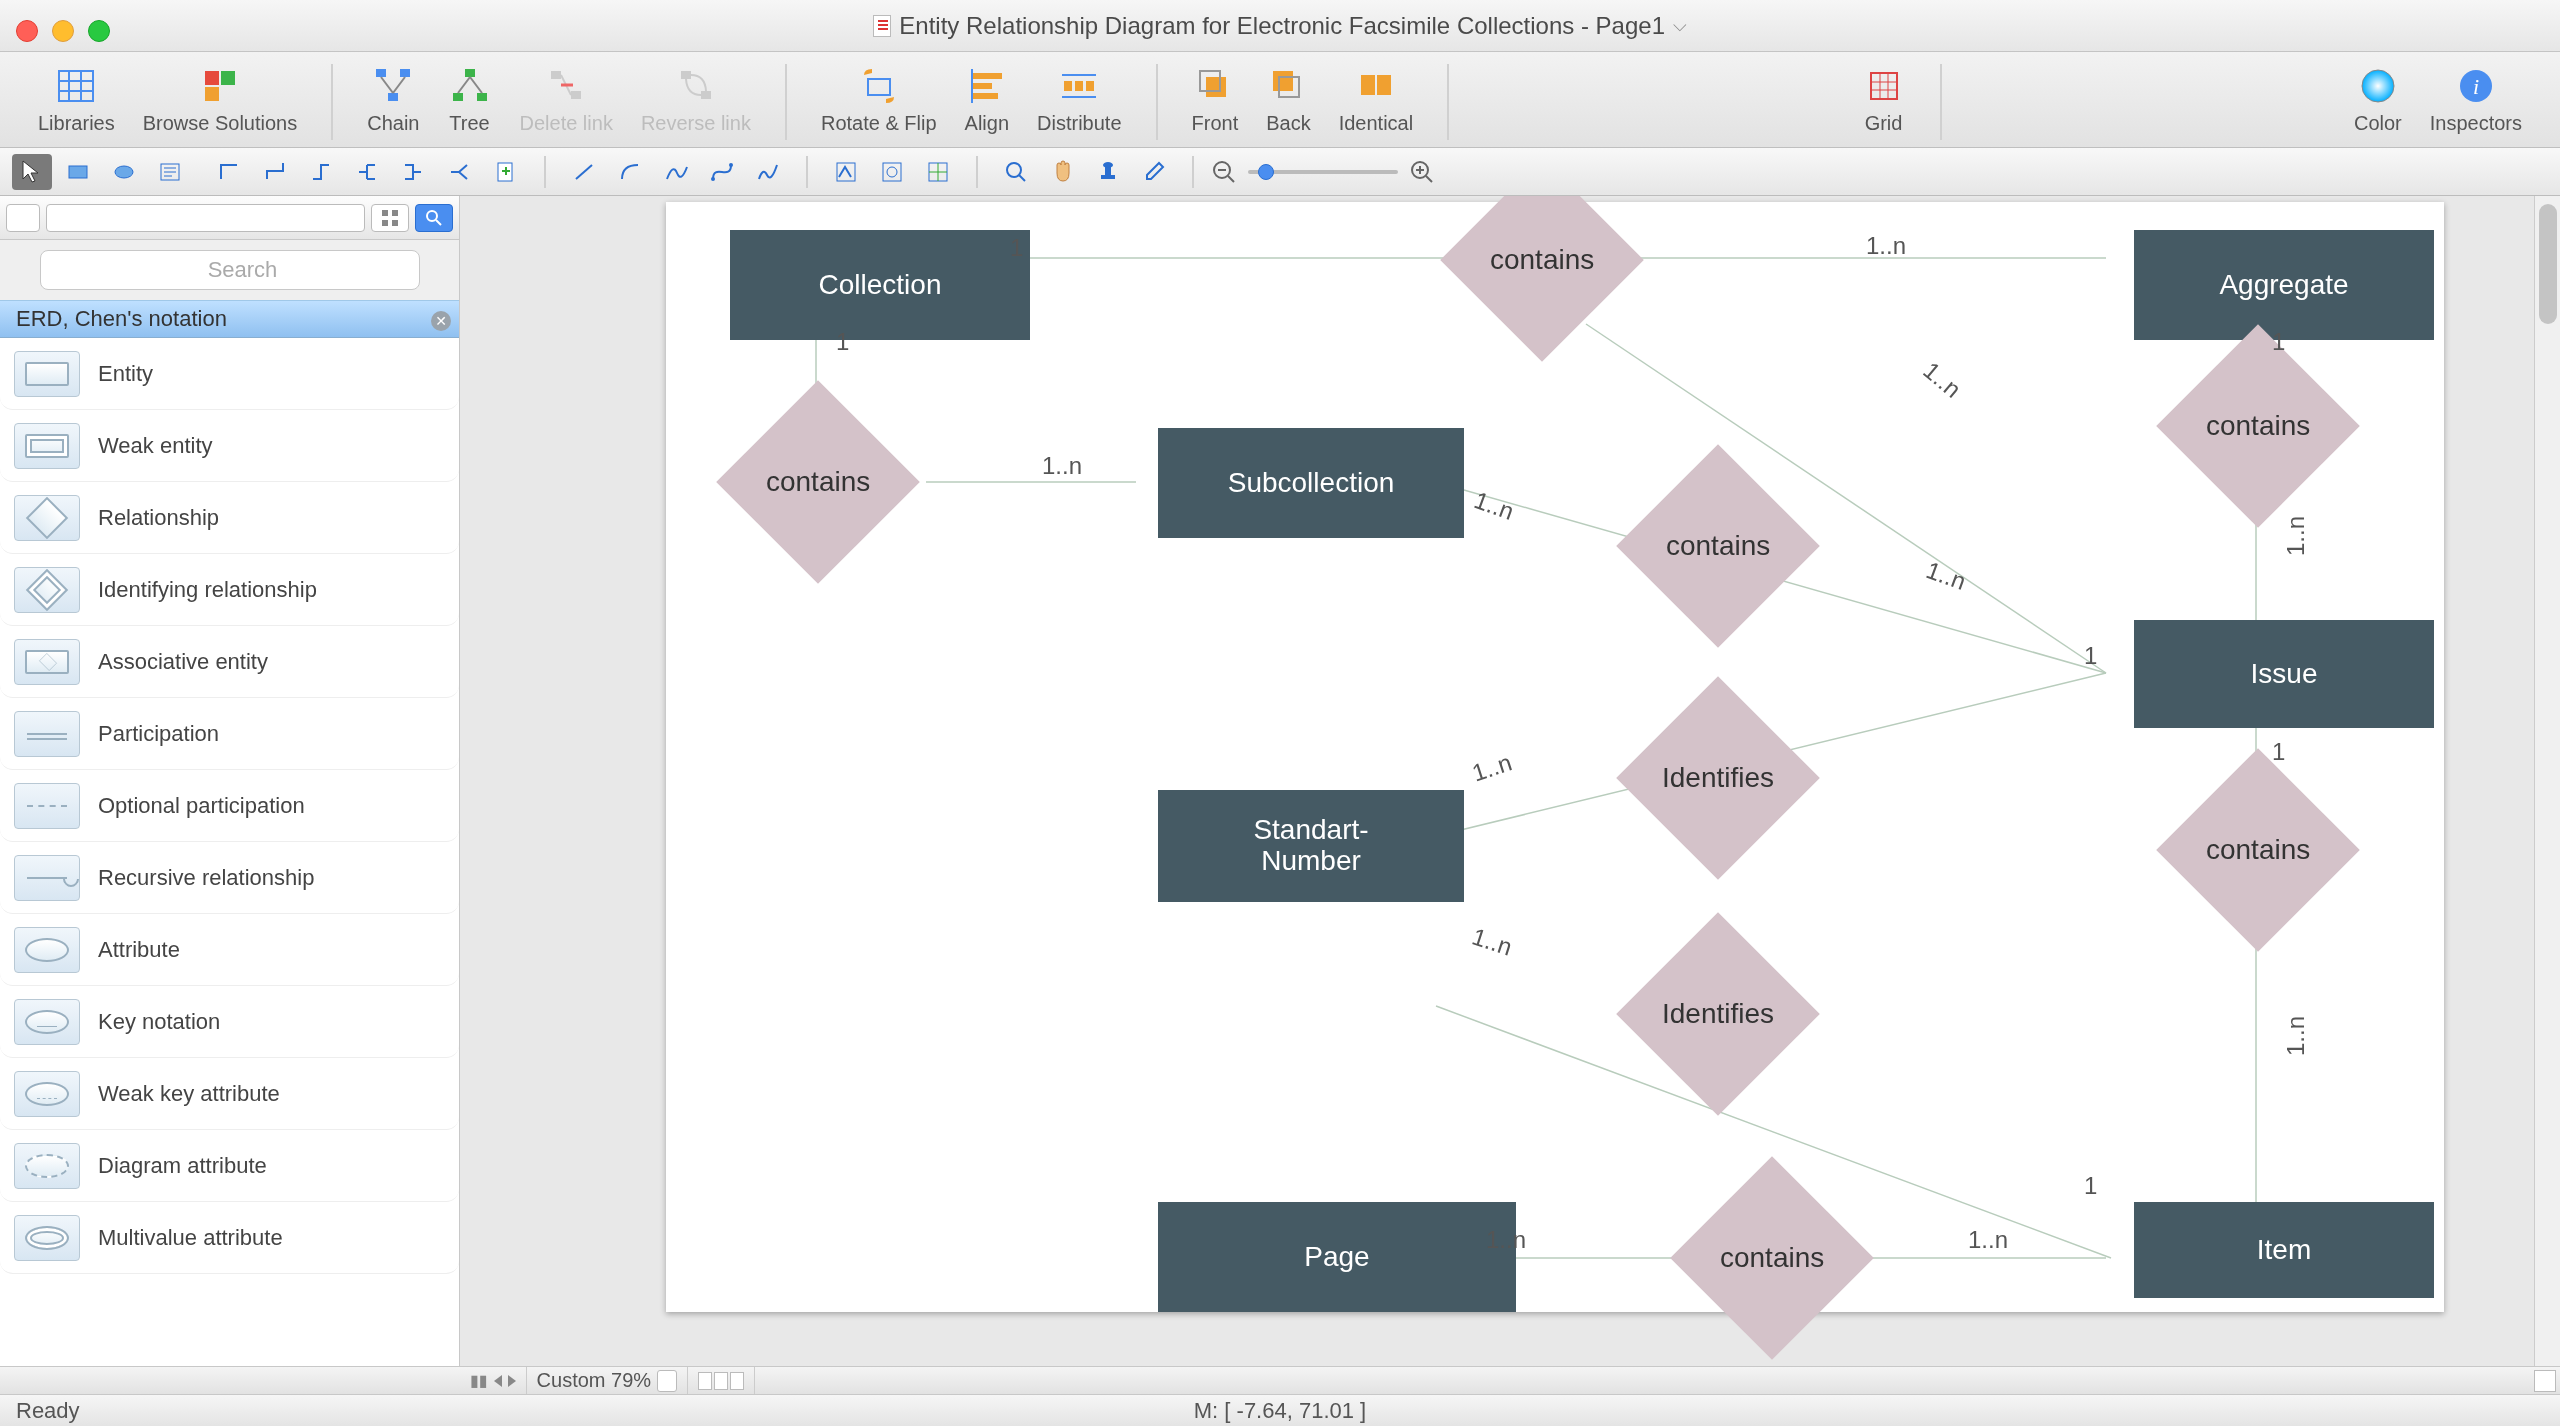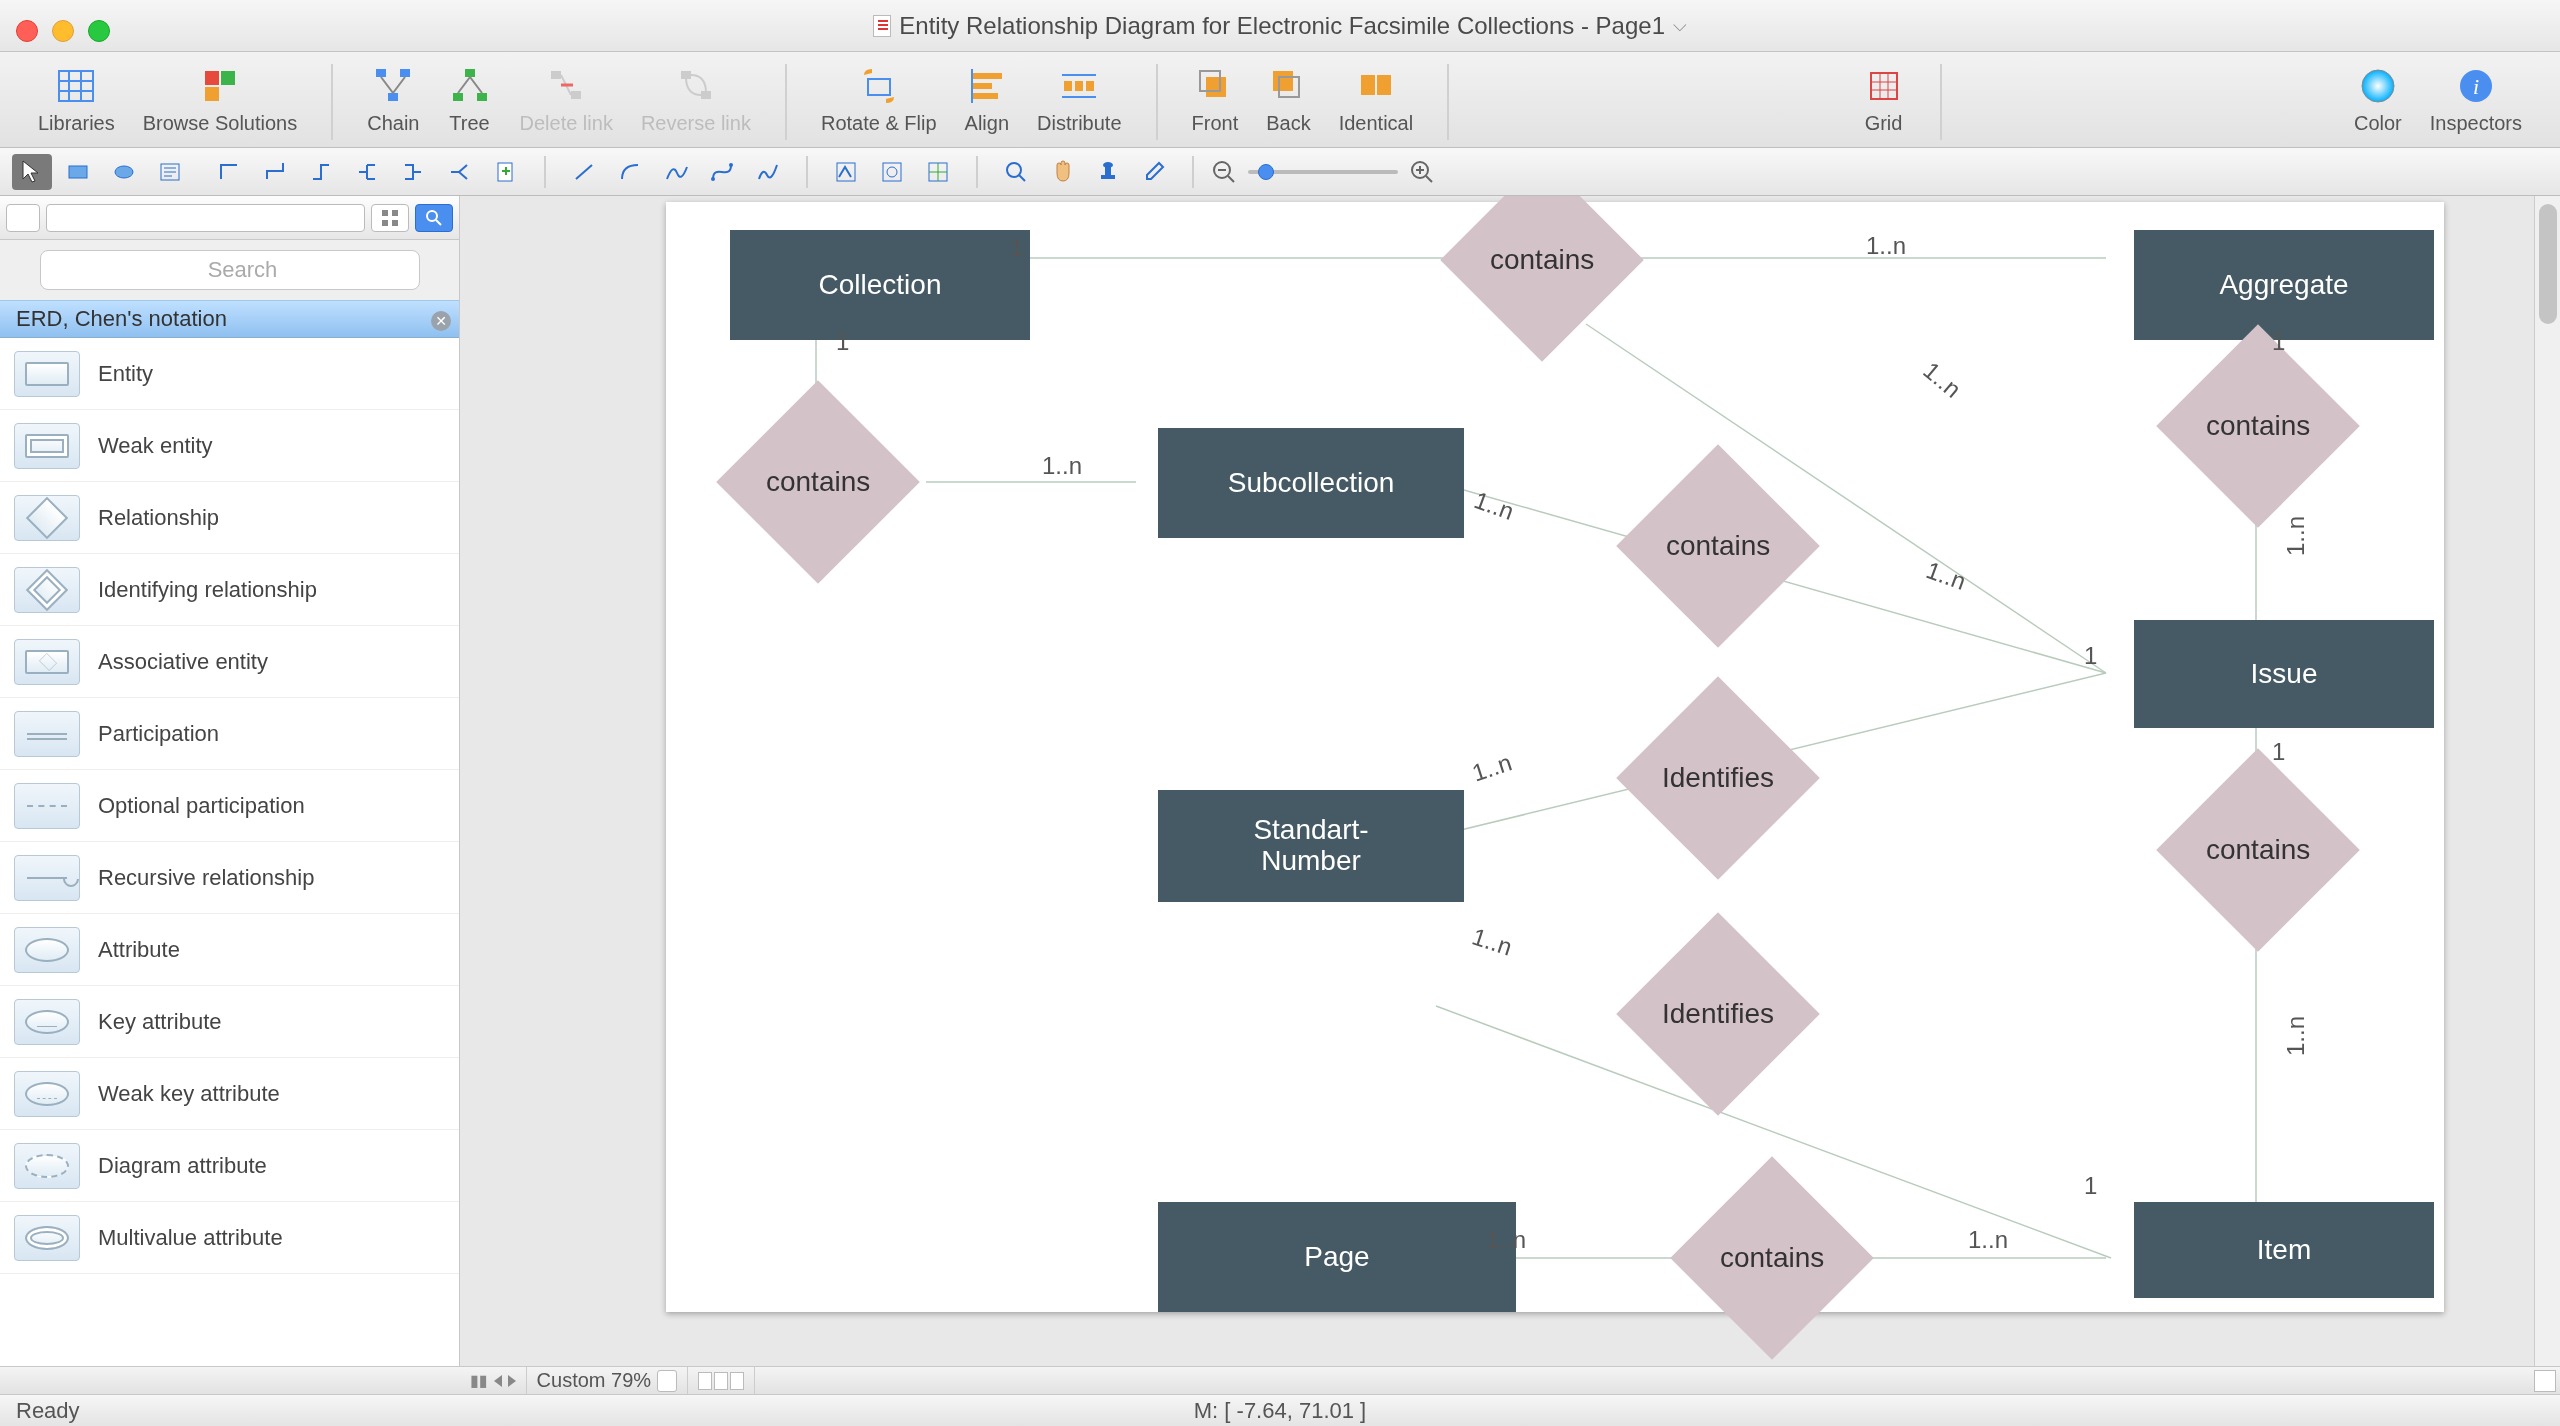--- a/index.html
+++ b/index.html
@@ -54,21 +54,21 @@
 .side-mode svg{width:20px;height:20px;}
 .search-row { padding: 10px 12px; }
 .search-input { width: 380px; height: 40px; border: 1px solid #c8c8c8; border-radius: 8px; background: #fff; padding: 0 12px 0 38px; font-size: 22px; color: #c2410c; position: relative; }
 .search-wrap { position: relative; width: 380px; margin: 0 auto; }
 .search-wrap input::placeholder{color:#aaa;text-align:center;}
 
 .stencil-header { height: 38px; background: linear-gradient(#bfe0ff,#8fc0f0); border-top: 1px solid #a0c8e8; border-bottom: 1px solid #88aed0; display: flex; align-items: center; padding: 0 16px; font-size: 22px; color: #333; position: relative; }
 .stencil-header .close { position: absolute; right: 8px; top: 10px; width: 20px; height: 20px; border-radius: 50%; background: #9aa3ab; color: #fff; display:flex;align-items:center;justify-content:center; font-size:14px; }
 
 .stencil-list { flex: 1; overflow: auto; background: #fff; }
-.stencil-item { height: 72px; display: flex; align-items: center; padding: 0 14px; gap: 18px; border-bottom: 1px solid #eee; font-size: 22px; color: #444; cursor: pointer; }
+.stencil-item { height: 72px; display: flex; align-items: center; padding: 0 14px; gap: 18px; border-bottom: 1px solid #eee; font-size: 22px; color: #444; cursor: pointer; border-radius: 13px; }
 .stencil-thumb { width: 66px; height: 46px; background: linear-gradient(#f0f6fb,#d8e6f2); border: 1px solid #b8c8d4; border-radius: 4px; position: relative; display:flex;align-items:center;justify-content:center; }
 .stencil-thumb .ent { width: 44px; height: 24px; background: linear-gradient(#fff,#e0ecf4); border: 2px solid #9ab0c0; border-radius: 2px; }
 .stencil-thumb .oval { width: 44px; height: 24px; border: 2px solid #9ab0c0; border-radius: 50%; background: linear-gradient(#fff,#e0ecf4); }
 .stencil-thumb .oval.dash { border-style: dashed; }
 .stencil-thumb .oval.dbl { box-shadow: inset 0 0 0 3px #fff, inset 0 0 0 5px #9ab0c0; }
 .stencil-thumb .dia { width: 30px; height: 30px; transform: rotate(45deg); border: 2px solid #9ab0c0; background: linear-gradient(#fff,#e0ecf4); }
 .stencil-thumb .dia.dbl { box-shadow: inset 0 0 0 3px #fff, inset 0 0 0 5px #9ab0c0; }
 .stencil-thumb .line { width: 40px; height: 2px; background: #9ab0c0; position: relative; }
 .stencil-thumb .line.dbl { box-shadow: 0 5px 0 #9ab0c0; }
 .stencil-thumb .line.arc::after { content:""; position:absolute; left:36px; top:-6px; width:12px;height:12px;border:2px solid #9ab0c0;border-radius:50%;border-left-color:transparent;border-top-color:transparent;transform:rotate(45deg); }
@@ -552,21 +552,21 @@
             <div class="oval"></div>
           </div>
           <span>Attribute</span>
         </div>
       <div class="stencil-item">
           <div class="stencil-thumb">
             <div class="oval">
               <div style="width:20px;height:1px;background:#9ab0c0;margin:14px auto 0;"></div>
             </div>
           </div>
-          <span>Key attribute</span>
+          <span>Key notation</span>
         </div>
       <div class="stencil-item">
           <div class="stencil-thumb">
             <div class="oval">
               <div style="width:20px;height:0;border-top:1px dashed #9ab0c0;margin:14px auto 0;"></div>
             </div>
           </div>
           <span>Weak key attribute</span>
         </div>
       <div class="stencil-item">

